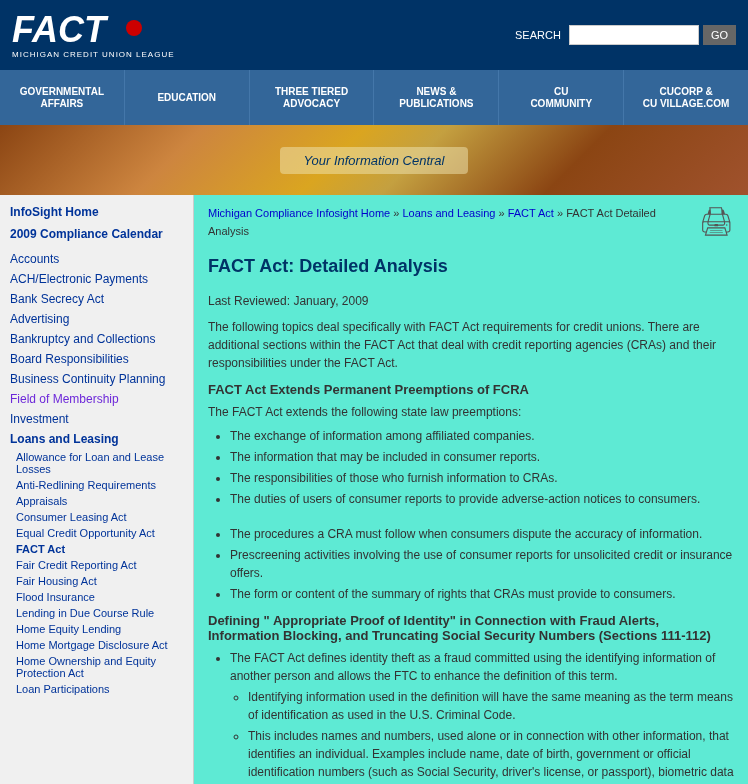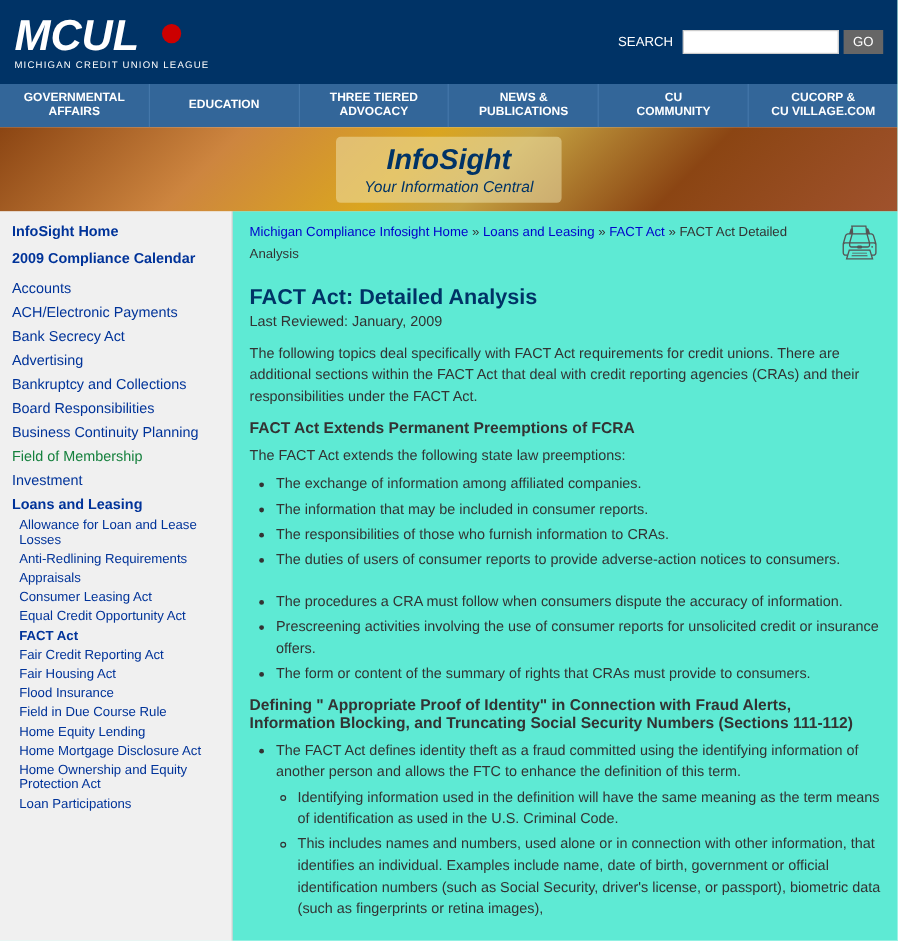--- a/index.html
+++ b/index.html
@@ -97,85 +97,84 @@
     #breadcrumb { font-size: 11px; color: #333; margin-bottom: 10px; line-height: 1.5; }
     #breadcrumb a { color: #0000cc; text-decoration: none; }
   </style>
 </head>
 <body>
 
 <div id="header">
   <div id="logo-area">
     <div>
       <span id="logo-text">
-        <span style="font-size:36px;font-weight:bold;color:white;font-style:italic;">MCUL</span>
+        <span style="font-size:36px;font-weight:bold;color:white;font-style:italic;">FACT</span>
         <svg width="28" height="28" viewBox="0 0 28 28" style="vertical-align:middle;margin-left:4px;">
           <ellipse cx="14" cy="10" rx="8" ry="8" fill="#cc0000"></ellipse>
           <polygon points="14,2 18,8 14,6 10,8" fill="#cc0000"></polygon>
         </svg>
       </span>
       <span id="logo-state" style="color:white;font-size:8px;display:block;letter-spacing:1px;margin-top:2px;">MICHIGAN CREDIT UNION LEAGUE</span>
     </div>
   </div>
   <div id="search-area">
     <span style="color:white;font-size:11px;margin-right:4px;">SEARCH</span>
     <input type="text" id="search-input" style="width: 130px; height: 20px; font-size: 11px; padding: 2px 4px; border: 1px solid rgb(204, 204, 204);">
     <button style="background:#666;color:white;border:none;padding:2px 8px;font-size:11px;height:20px;cursor:pointer;">GO</button>
   </div>
 </div>
 
-<div id="navbar" style="background-color:#336699;display:flex;height:36px;">
+<div id="navbar" style="background-color:#336699;display:flex;height:55px;">
   <div class="nav-item" style="white-space:pre-line;">GOVERNMENTAL
 AFFAIRS</div>
   <div class="nav-item">EDUCATION</div>
   <div class="nav-item" style="white-space:pre-line;">THREE TIERED
 ADVOCACY</div>
   <div class="nav-item" style="white-space:pre-line;">NEWS &amp;
 PUBLICATIONS</div>
   <div class="nav-item" style="white-space:pre-line;">CU
 COMMUNITY</div>
   <div class="nav-item" style="white-space:pre-line;">CUCORP &amp;
 CU VILLAGE.COM</div>
 </div>
 
 <div id="banner" style="height:70px;background:linear-gradient(135deg,#8B4513 0%,#CD853F 25%,#DAA520 45%,#C4A040 55%,#8B4513 75%,#A0522D 100%);display:flex;align-items:center;justify-content:center;">
   <div style="text-align:center;background:rgba(240,230,180,0.5);padding:6px 24px;border-radius:4px;">
-    <div style="color:#003366;font-size:24px;font-weight:bold;font-style:italic;">InfoSight</div>
     <div style="color:#003366;font-size:13px;font-style:italic;">Your Information Central</div>
   </div>
 </div>
 
 <div id="main-layout" style="display:flex;min-height:600px;">
 
   <div id="sidebar" style="width:194px;min-width:194px;background-color:#f0f0f0;border-right:1px solid #ccc;padding:6px 0;">
 
     <a class="sidebar-main-link bold" style="display:block;padding:4px 10px;color:#003399;font-size:12px;cursor:pointer;text-decoration:none;font-weight:bold;">InfoSight Home</a>
     <a class="sidebar-main-link bold" style="display:block;padding:4px 10px;color:#003399;font-size:12px;cursor:pointer;text-decoration:none;font-weight:bold;">2009 Compliance Calendar</a>
     <div style="height:4px;"></div>
     <a class="sidebar-main-link" style="display:block;padding:3px 10px;color:#003399;font-size:12px;cursor:pointer;text-decoration:none;">Accounts</a>
     <a class="sidebar-main-link" style="display:block;padding:3px 10px;color:#003399;font-size:12px;cursor:pointer;text-decoration:none;">ACH/Electronic Payments</a>
     <a class="sidebar-main-link" style="display:block;padding:3px 10px;color:#003399;font-size:12px;cursor:pointer;text-decoration:none;">Bank Secrecy Act</a>
     <a class="sidebar-main-link" style="display:block;padding:3px 10px;color:#003399;font-size:12px;cursor:pointer;text-decoration:none;">Advertising</a>
     <a class="sidebar-main-link" style="display:block;padding:3px 10px;color:#003399;font-size:12px;cursor:pointer;text-decoration:none;">Bankruptcy and Collections</a>
     <a class="sidebar-main-link" style="display:block;padding:3px 10px;color:#003399;font-size:12px;cursor:pointer;text-decoration:none;">Board Responsibilities</a>
     <a class="sidebar-main-link" style="display:block;padding:3px 10px;color:#003399;font-size:12px;cursor:pointer;text-decoration:none;">Business Continuity Planning</a>
-    <a class="sidebar-main-link" style="display:block;padding:3px 10px;color:#15803d;font-size:12px;cursor:pointer;text-decoration:none;">Field of Membership</a>
+    <a class="sidebar-main-link" style="display:block;padding:3px 10px;color:#6d28d9;font-size:12px;cursor:pointer;text-decoration:none;">Field of Membership</a>
     <a class="sidebar-main-link" style="display:block;padding:3px 10px;color:#003399;font-size:12px;cursor:pointer;text-decoration:none;">Investment</a>
     <a class="sidebar-main-link bold" style="display:block;padding:3px 10px;color:#003399;font-size:12px;cursor:pointer;text-decoration:none;font-weight:bold;">Loans and Leasing</a>
 
     <a class="sidebar-sub-link" style="display:block;padding:2px 10px 2px 16px;color:#003399;font-size:11px;cursor:pointer;text-decoration:none;">Allowance for Loan and Lease Losses</a>
     <a class="sidebar-sub-link" style="display:block;padding:2px 10px 2px 16px;color:#003399;font-size:11px;cursor:pointer;text-decoration:none;">Anti-Redlining Requirements</a>
     <a class="sidebar-sub-link" style="display:block;padding:2px 10px 2px 16px;color:#003399;font-size:11px;cursor:pointer;text-decoration:none;">Appraisals</a>
     <a class="sidebar-sub-link" style="display:block;padding:2px 10px 2px 16px;color:#003399;font-size:11px;cursor:pointer;text-decoration:none;">Consumer Leasing Act</a>
     <a class="sidebar-sub-link" style="display:block;padding:2px 10px 2px 16px;color:#003399;font-size:11px;cursor:pointer;text-decoration:none;">Equal Credit Opportunity Act</a>
     <a class="sidebar-sub-link" style="display:block;padding:2px 10px 2px 16px;color:#003399;font-size:11px;cursor:pointer;text-decoration:none;font-weight:bold;">FACT Act</a>
     <a class="sidebar-sub-link" style="display:block;padding:2px 10px 2px 16px;color:#003399;font-size:11px;cursor:pointer;text-decoration:none;">Fair Credit Reporting Act</a>
     <a class="sidebar-sub-link" style="display:block;padding:2px 10px 2px 16px;color:#003399;font-size:11px;cursor:pointer;text-decoration:none;">Fair Housing Act</a>
     <a class="sidebar-sub-link" style="display:block;padding:2px 10px 2px 16px;color:#003399;font-size:11px;cursor:pointer;text-decoration:none;">Flood Insurance</a>
-    <a class="sidebar-sub-link" style="display:block;padding:2px 10px 2px 16px;color:#003399;font-size:11px;cursor:pointer;text-decoration:none;">Field in Due Course Rule</a>
+    <a class="sidebar-sub-link" style="display:block;padding:2px 10px 2px 16px;color:#003399;font-size:11px;cursor:pointer;text-decoration:none;">Lending in Due Course Rule</a>
     <a class="sidebar-sub-link" style="display:block;padding:2px 10px 2px 16px;color:#003399;font-size:11px;cursor:pointer;text-decoration:none;">Home Equity Lending</a>
     <a class="sidebar-sub-link" style="display:block;padding:2px 10px 2px 16px;color:#003399;font-size:11px;cursor:pointer;text-decoration:none;">Home Mortgage Disclosure Act</a>
     <a class="sidebar-sub-link" style="display:block;padding:2px 10px 2px 16px;color:#003399;font-size:11px;cursor:pointer;text-decoration:none;">Home Ownership and Equity Protection Act</a>
     <a class="sidebar-sub-link" style="display:block;padding:2px 10px 2px 16px;color:#003399;font-size:11px;cursor:pointer;text-decoration:none;">Loan Participations</a>
   </div>
 
   <div id="content" style="flex:1;padding:10px 14px;background:#5eead4;overflow:auto;">
 
     <div style="display:flex;align-items:flex-start;justify-content:space-between;">
       <div id="breadcrumb" style="font-size:11px;color:#333;line-height:1.6;flex:1;">
@@ -185,21 +184,21 @@
         <span> » </span>
         <a href="#" style="color:#0000cc;text-decoration:none;">FACT Act</a>
         <span> » </span>
         <span>FACT Act Detailed Analysis</span>
       </div>
       <div style="margin-left:10px;cursor:pointer;font-size:28px;color:#555;">🖨</div>
     </div>
 
     <div style="height:6px;"></div>
 
-    <h1 style="font-size:18px;font-weight:bold;color:#003366;margin-bottom:3px;">FACT Act: Detailed Analysis</h1>
+    <h1 style="font-size:18px;font-weight:bold;color:#003366;margin-bottom:17px;">FACT Act: Detailed Analysis</h1>
     <div style="font-size:12px;color:#333;margin-bottom:10px;">Last Reviewed: January, 2009</div>
 
     <p style="font-size:12px;line-height:1.5;margin-bottom:10px;">The following topics deal specifically with FACT Act requirements for credit unions.  There are additional sections within the FACT Act that deal with credit reporting agencies (CRAs) and their responsibilities under the FACT Act.</p>
 
     <div style="font-size:13px;font-weight:bold;margin-bottom:6px;">FACT Act Extends Permanent Preemptions of FCRA</div>
     <p style="font-size:12px;line-height:1.5;margin-bottom:6px;">The FACT Act extends the following state law preemptions:</p>
 
     <ul style="margin-left:22px;margin-bottom:10px;">
       <li style="font-size:12px;line-height:1.5;margin-bottom:3px;">The exchange of information among affiliated companies.</li>
       <li style="font-size:12px;line-height:1.5;margin-bottom:3px;">The information that may be included in consumer reports.</li>

